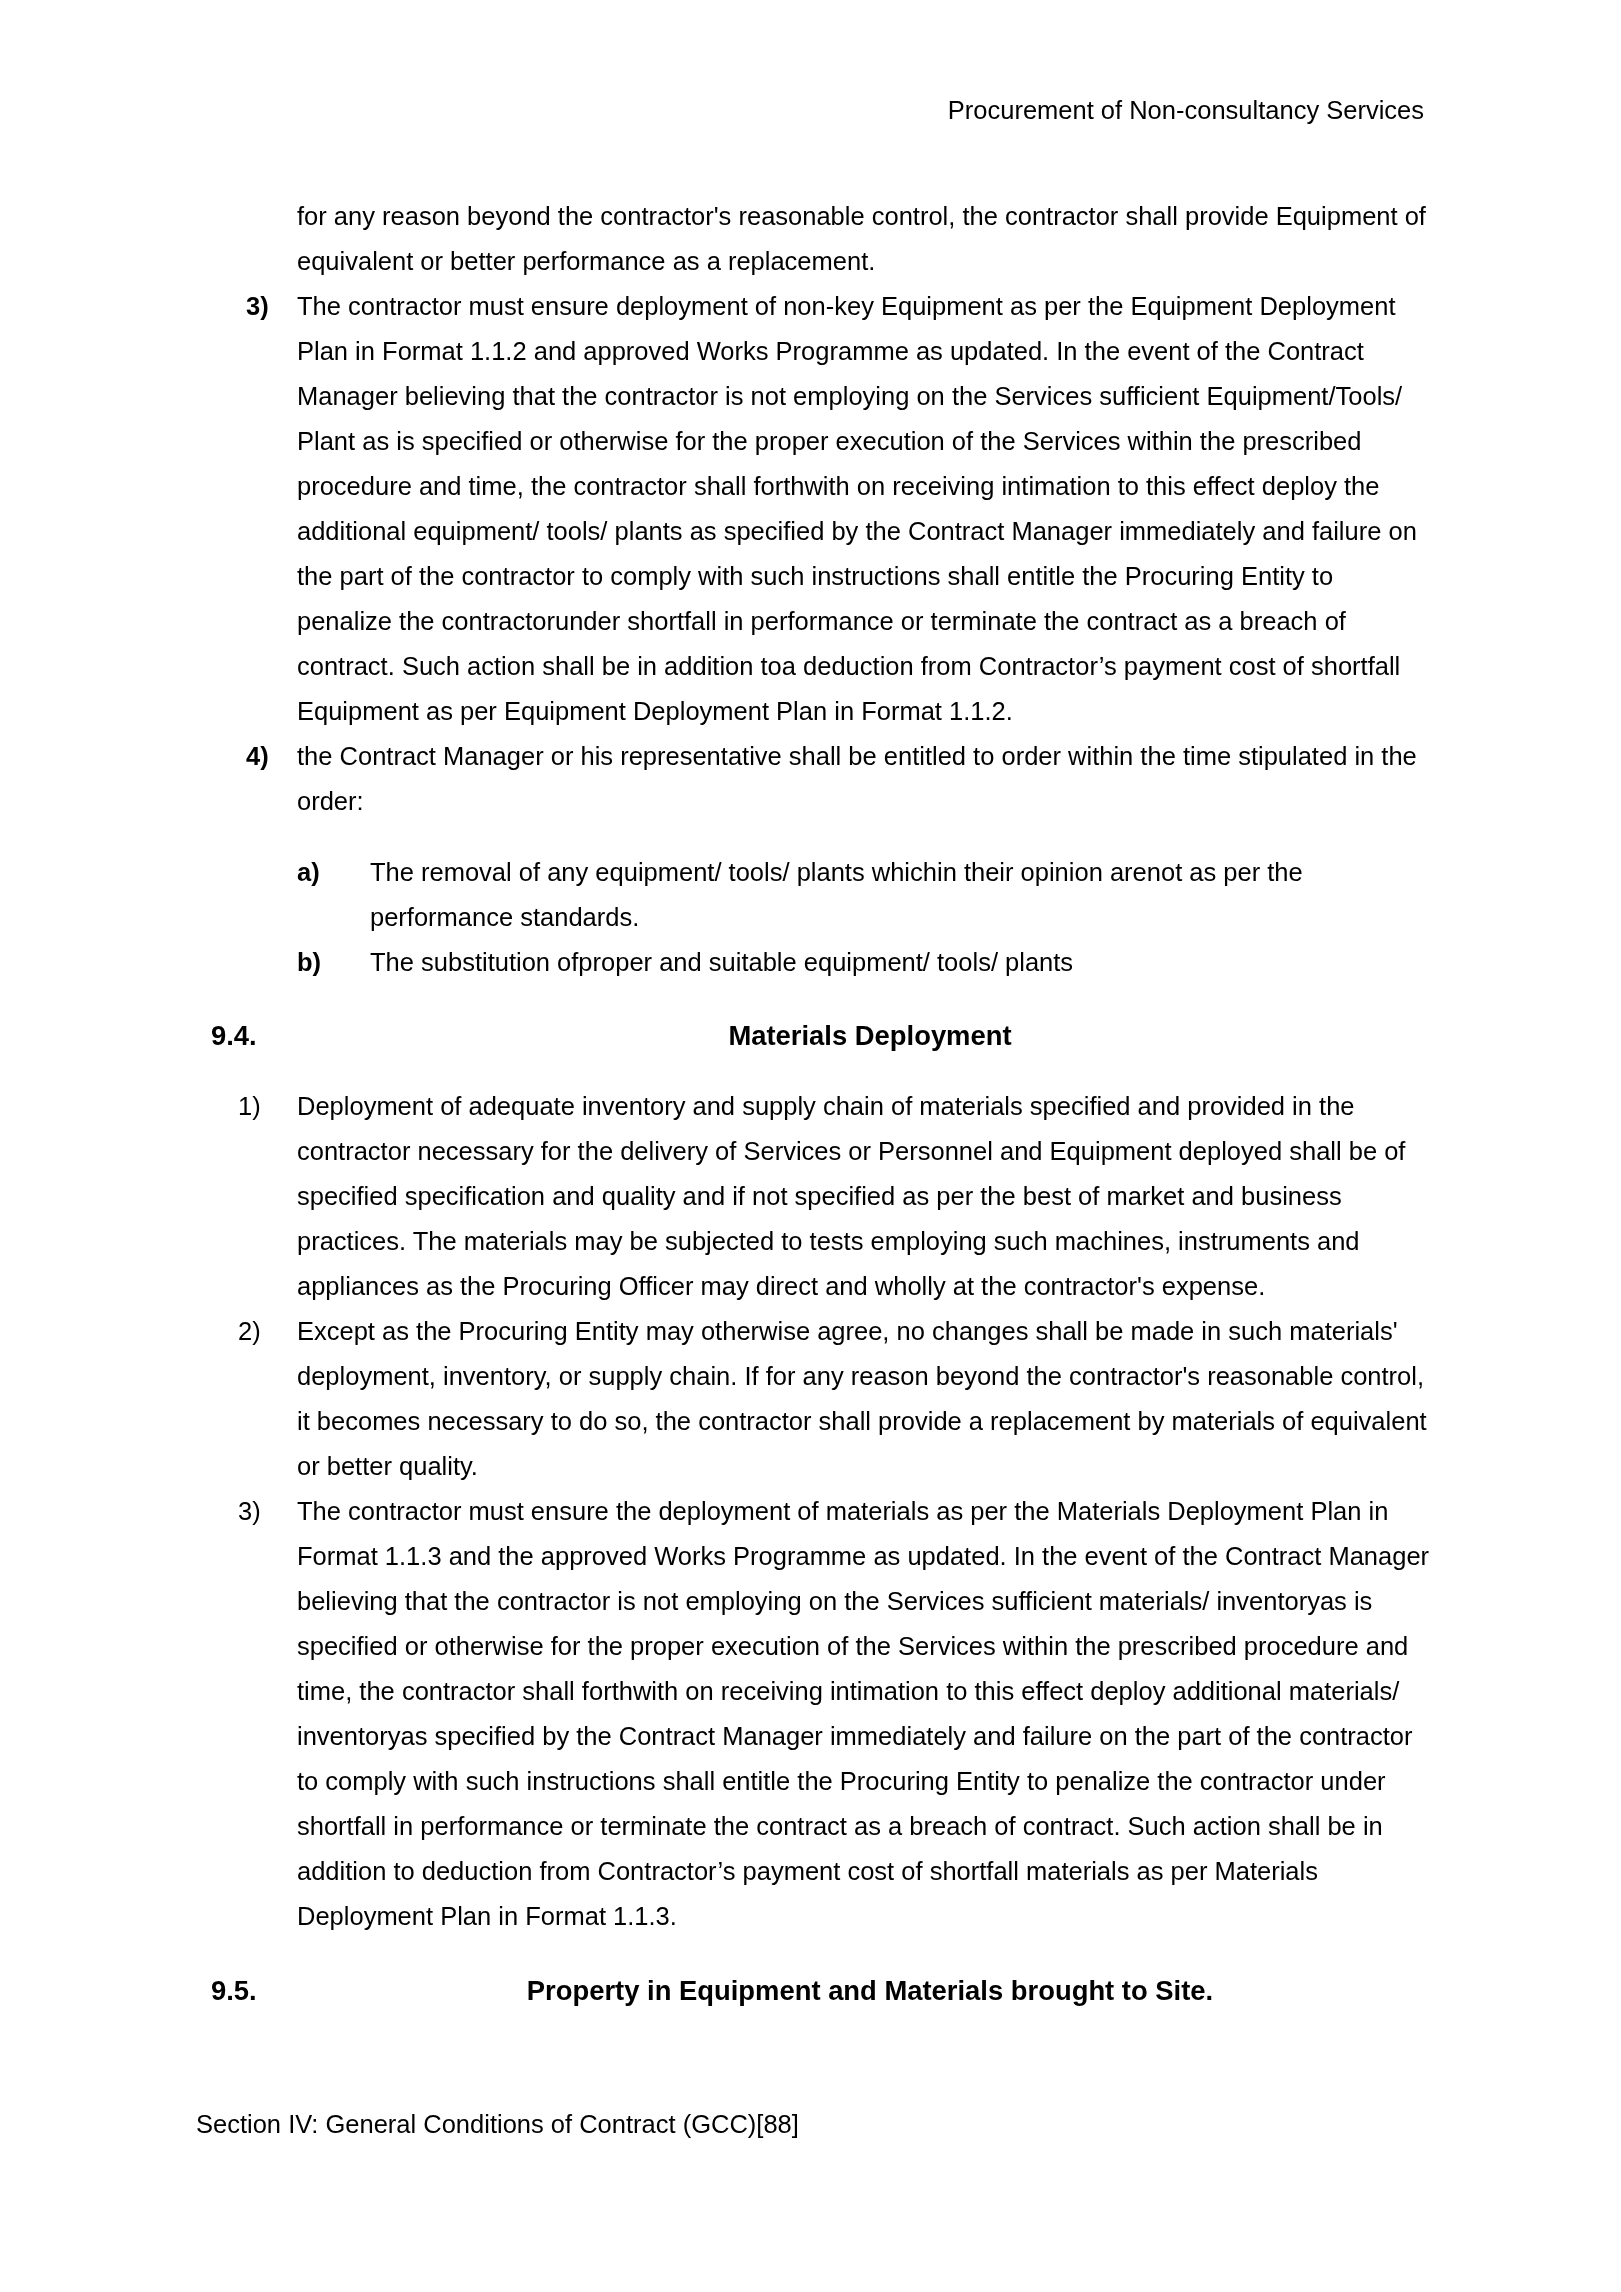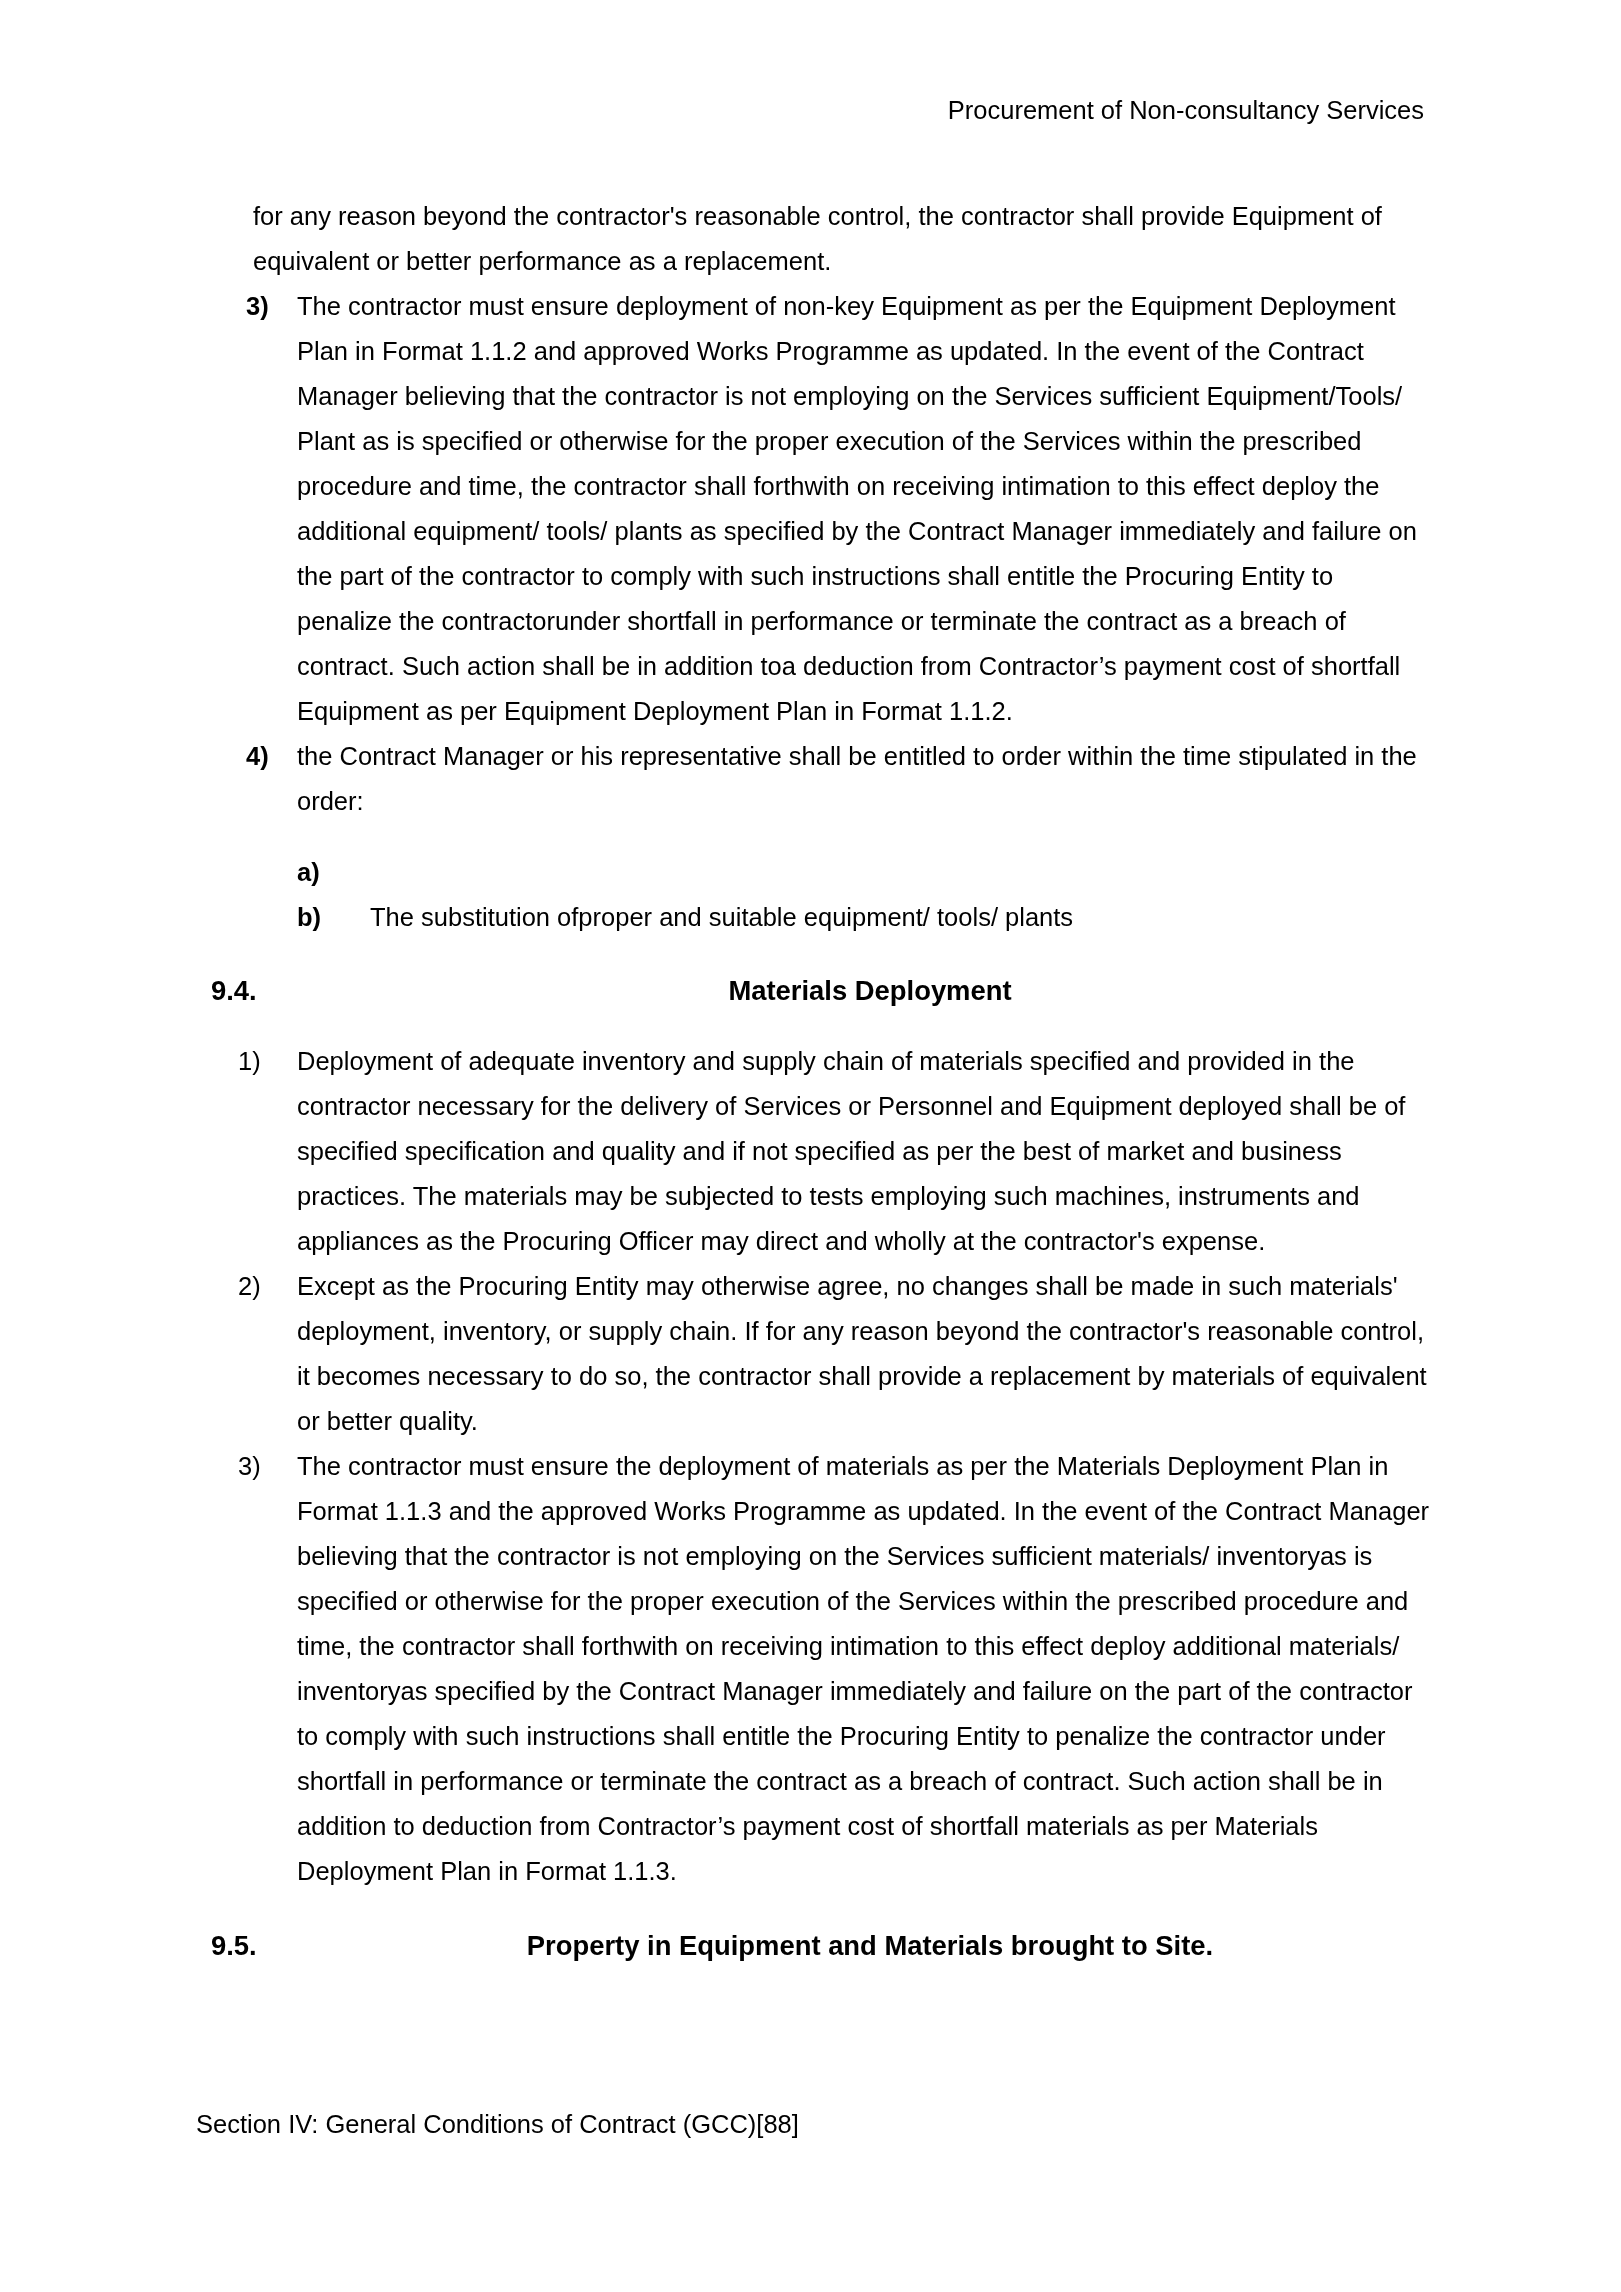--- a/index.html
+++ b/index.html
@@ -23,21 +23,21 @@
   }
   .content{
     position:absolute;
     top:194px;
     left:199px;
     width:1232px;
     font-size:25.5px;
     line-height:45px;
     text-align:left;
   }
-  .cont-para{margin:0 0 0 54px;}
+  .cont-para{margin:0 0 0 98px;}
   .item{display:flex;align-items:flex-start;}
   .item .num{flex:0 0 98px;box-sizing:border-box;padding-left:39px;}
   .item .num.bold{font-weight:bold;padding-left:47px;}
   .item .txt{flex:1;}
   .sub .num{flex:0 0 171px;box-sizing:border-box;padding-left:98px;font-weight:bold;}
   .gap-before-sub{margin-top:25.5px;}
   .section-heading{
     display:flex;
     font-weight:bold;
     font-size:27.4px;
@@ -75,20 +75,21 @@
       <div class="txt">The contractor must ensure deployment of non-key Equipment as per the Equipment Deployment Plan in Format 1.1.2 and approved Works Programme as updated. In the event of the Contract Manager believing that the contractor is not employing on the Services sufficient Equipment/Tools/ Plant as is specified or otherwise for the proper execution of the Services within the prescribed procedure and time, the contractor shall forthwith on receiving intimation to this effect deploy the additional equipment/ tools/ plants as specified by the Contract Manager immediately and failure on the part of the contractor to comply with such instructions shall entitle the Procuring Entity to penalize the contractorunder shortfall in performance or terminate the contract as a breach of contract. Such action shall be in addition toa deduction from Contractor’s payment cost of shortfall Equipment as per Equipment Deployment Plan in Format 1.1.2.</div>
     </div>
 
     <div class="item">
       <div class="num bold">4)</div>
       <div class="txt">the Contract Manager or his representative shall be entitled to order within the time stipulated in the order:</div>
     </div>
 
     <div class="item sub gap-before-sub">
       <div class="num">a)</div>
+      <div class="txt">The removal of any equipment/ tools/ plants whichin their opinion arenot as per the performance standards.</div>
     </div>
 
     <div class="item sub">
       <div class="num">b)</div>
       <div class="txt">The substitution ofproper and suitable equipment/ tools/ plants</div>
     </div>
 
     <div class="section-heading">
       <div class="num">9.4.</div>
       <div class="title">Materials Deployment</div>

